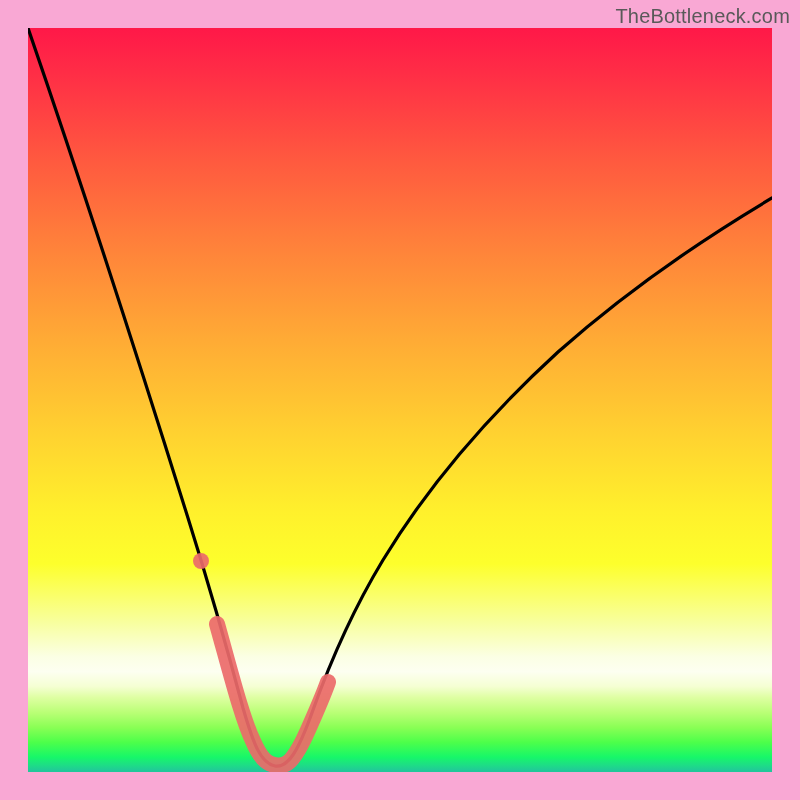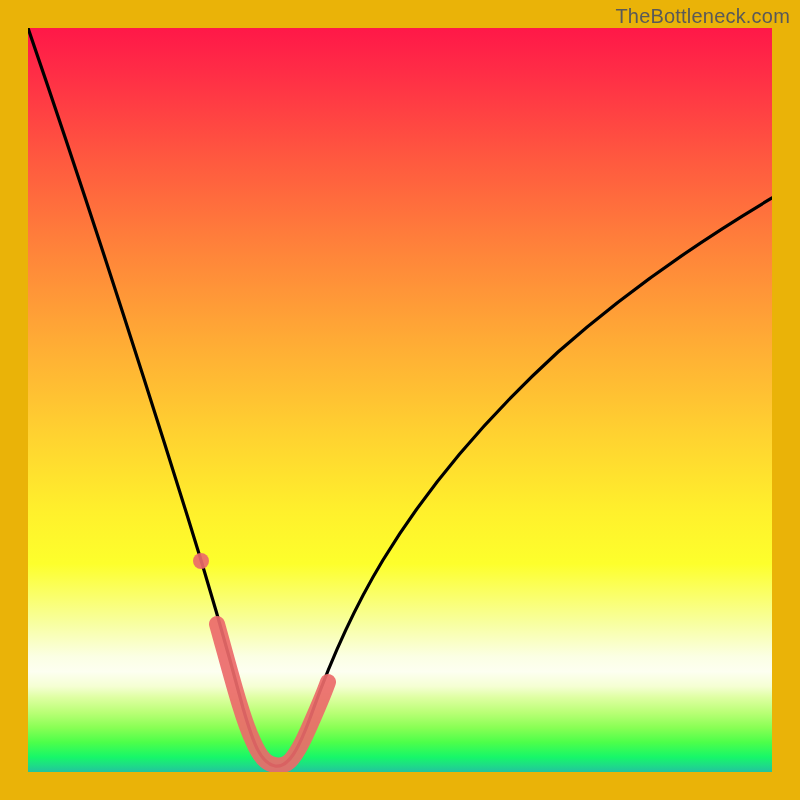--- a/index.html
+++ b/index.html
@@ -8,21 +8,21 @@
     width: 800px;
     height: 800px;
     overflow: hidden;
     background: #000;
     font-family: Arial, Helvetica, sans-serif;
   }
   .frame {
     position: absolute;
     left: 0; top: 0;
     width: 800px; height: 800px;
-    background: #eab308;
+    background: #f9a8d4;
   }
   .plot-area {
     position: absolute;
     left: 28px;
     top: 28px;
     width: 744px;
     height: 744px;
     overflow: hidden;
   }
   .gradient {

